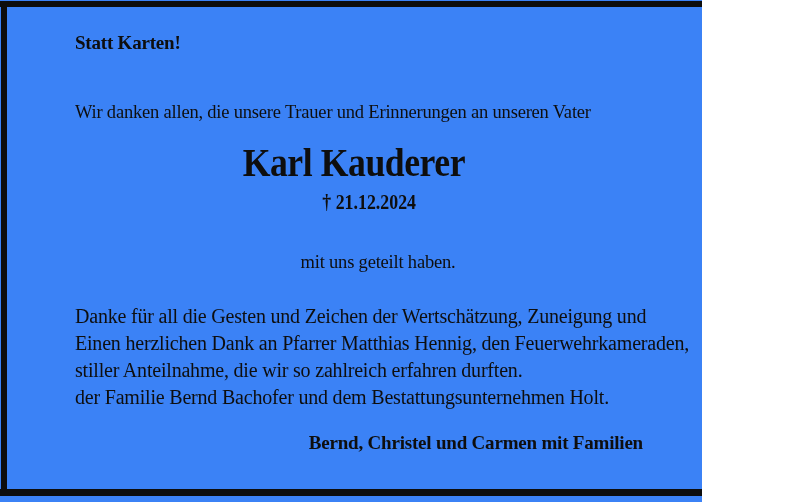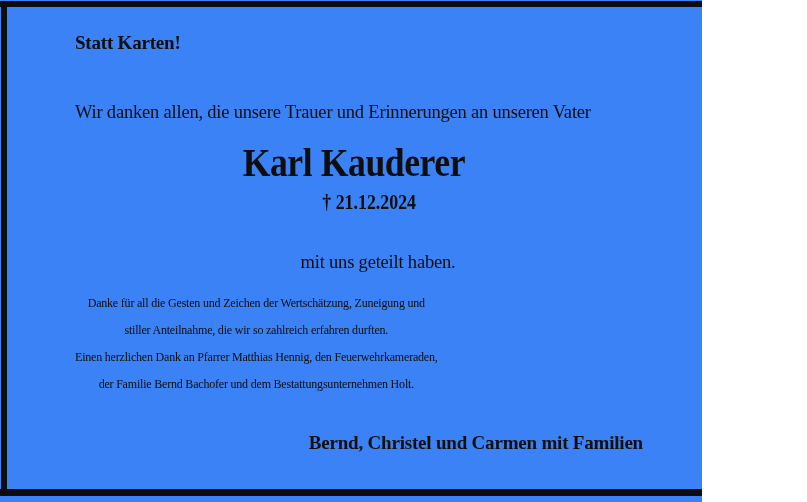--- a/index.html
+++ b/index.html
@@ -78,25 +78,24 @@
     white-space: nowrap;
   }
   .closing-line {
     top: 252px;
     font-size: 18.5px;
     letter-spacing: -0.2px;
     padding-left: 48px;
   }
   .thanks-paragraph {
     position: absolute;
-    left: 75px; top: 290px;
-    font-size: 12px;
+    left: 75px; top: 303px;
+    font-size: 20px;
     line-height: 27px;
     letter-spacing: -0.2px;
-    text-align: center;
   }
   .thanks-paragraph .thanks-line { white-space: nowrap; }
   .signature-line {
     right: 59px; top: 432px;
     font-size: 19px;
     font-weight: bold;
   }
 </style>
 </head>
 <body>
@@ -118,20 +117,20 @@
   </div>
 
   <div class="center-band death-date">
     <span class="condensed">† 21.12.2024</span>
   </div>
 
   <div class="center-band closing-line">mit uns geteilt haben.</div>
 
   <div class="thanks-paragraph">
     <div class="thanks-line">Danke für all die Gesten und Zeichen der Wertschätzung, Zuneigung und</div>
+    <div class="thanks-line">Einen herzlichen Dank an Pfarrer Matthias Hennig, den Feuerwehrkameraden,</div>
     <div class="thanks-line">stiller Anteilnahme, die wir so zahlreich erfahren durften.</div>
-    <div class="thanks-line">Einen herzlichen Dank an Pfarrer Matthias Hennig, den Feuerwehrkameraden,</div>
     <div class="thanks-line">der Familie Bernd Bachofer und dem Bestattungsunternehmen Holt.</div>
   </div>
 
   <div class="txt signature-line">Bernd, Christel und Carmen mit Familien</div>
 
 </div>
 
 </body></html>

